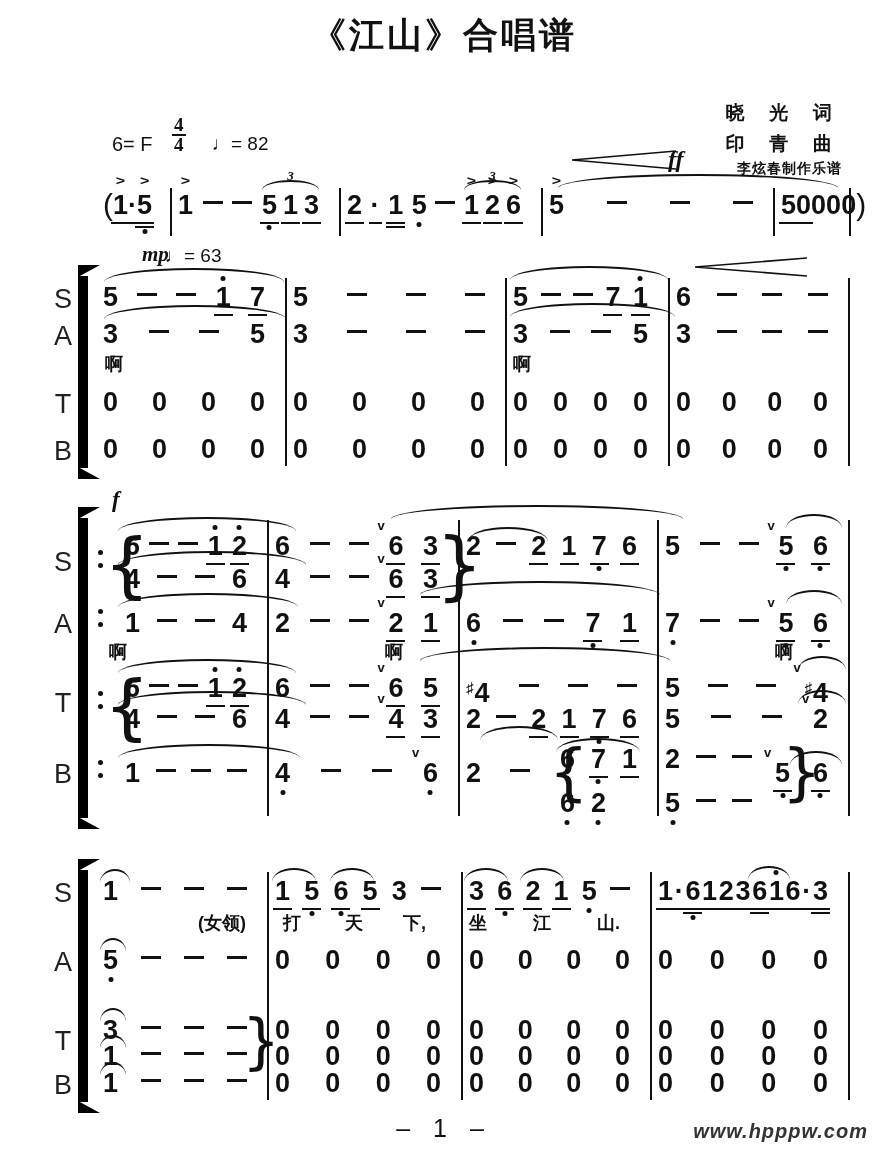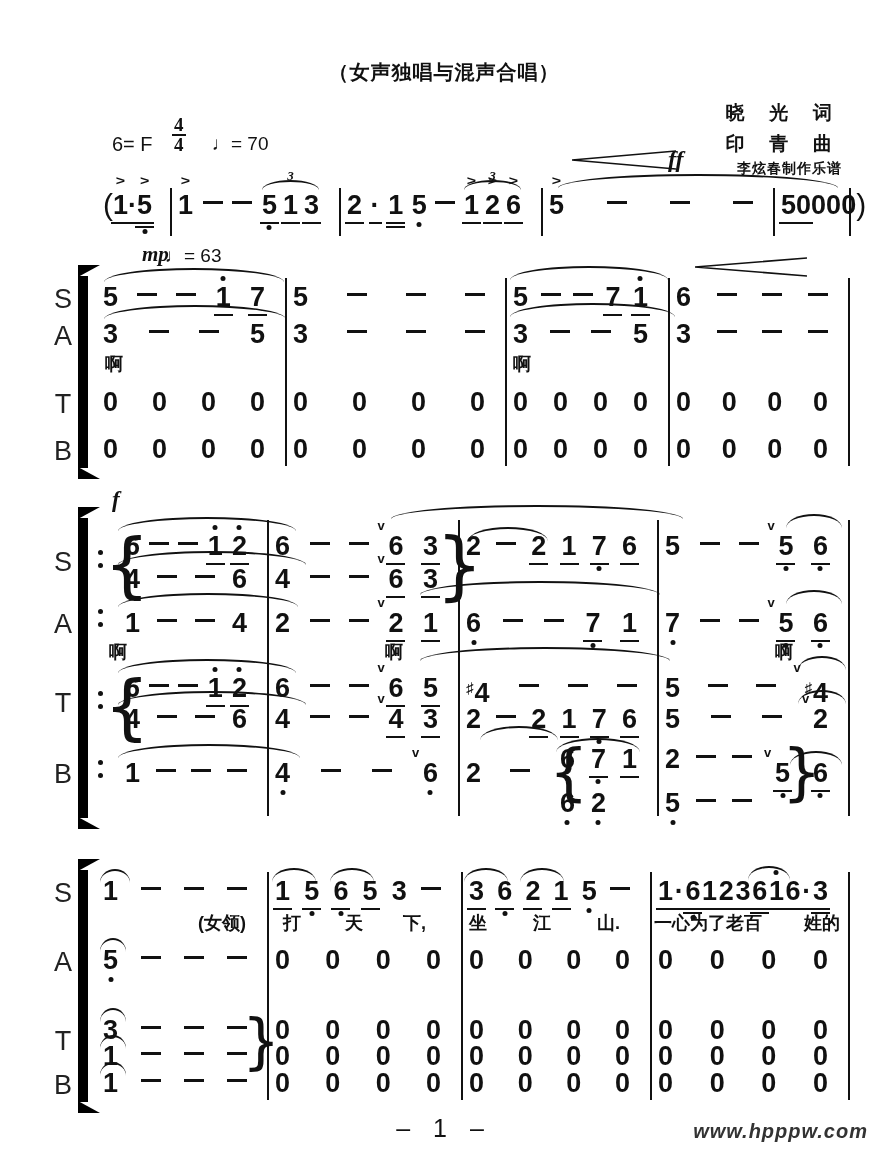--- a/index.html
+++ b/index.html
@@ -66,33 +66,33 @@
   .footer-page{left:0;width:100%;top:1114px;text-align:center;font-size:25px;letter-spacing:8px;}
   .footer-site{right:20px;top:1120px;font-size:20px;font-weight:bold;font-style:italic;
                color:#333;font-family:"Liberation Sans",sans-serif;letter-spacing:1px;text-align:center;}
   svg.hairpin{position:absolute;}
 </style>
 </head>
 <body>
 
 <div class="page">
 
-  <div class="abs subtitle">（女声独唱与混声合唱）</div>
+  <div class="abs title">《江山》合唱谱</div>
 
   <div class="abs credit" style="top:100px;">晓 光 词</div>
   <div class="abs credit" style="top:131px;">印 青 曲</div>
   <div class="abs engraver">李炫春制作乐谱</div>
   <div class="abs dyn" style="left:668px;top:146px;font-size:24px;">ff</div>
 
   <div class="abs keysig">6= F</div>
   <div class="abs meter">
     <span>4</span>
     <span>4</span>
   </div>
-  <div class="abs tempo" style="left:212px;top:133px;">♩= 70</div>
+  <div class="abs tempo" style="left:212px;top:133px;">♩= 82</div>
 
   <div class="abs dyn" style="left:110px;top:242px;margin-left:32px;">mp</div>
   <div class="abs tempo" style="left:165px;top:245px;">♩= 63</div>
   <div class="abs dyn" style="left:112px;top:487px;font-size:23px;">f</div>
 
   <div id="music"></div>
 
   <div class="abs footer-page">– 1 –</div>
   <div class="abs footer-site">www.hpppw.com</div>
 <div class="bar" style="left: 170px; top: 188px; height: 48px;"></div>
@@ -520,24 +520,20 @@
       </div>
       <div class="measure" style="left: 172px; width: 194px; display: block; padding: 0px;">
         <span class="lyr" style="left: 16px;">打</span>
         <span class="lyr" style="left: 78px;">天</span>
         <span class="lyr" style="left: 136px;">下,</span>
       </div>
       <div class="measure" style="left: 366px; width: 189px; display: block; padding: 0px;">
         <span class="lyr" style="left: 8px;">坐</span>
         <span class="lyr" style="left: 72px;">江</span>
         <span class="lyr" style="left: 136px;">山.</span>
-      </div>
-      <div class="measure" style="left: 555px; width: 198px; display: block; padding: 0px;">
-        <span class="lyr" style="left: 4px;">一心为了老百</span>
-        <span class="lyr" style="left: 154px;">姓的</span>
       </div>
     </div>
     <div class="mrow" style="left: 95px; top: 945px; width: 753px;">
       <div class="measure" style="left: 0px; width: 172px;">
         <span class="tok"><span class="base">5</span><span class="dotB"></span></span>
         <span class="tok"><span class="base dash"></span></span>
         <span class="tok"><span class="base dash"></span></span>
         <span class="tok"><span class="base dash"></span></span>
       </div>
       <div class="measure" style="left: 172px; width: 194px;">

